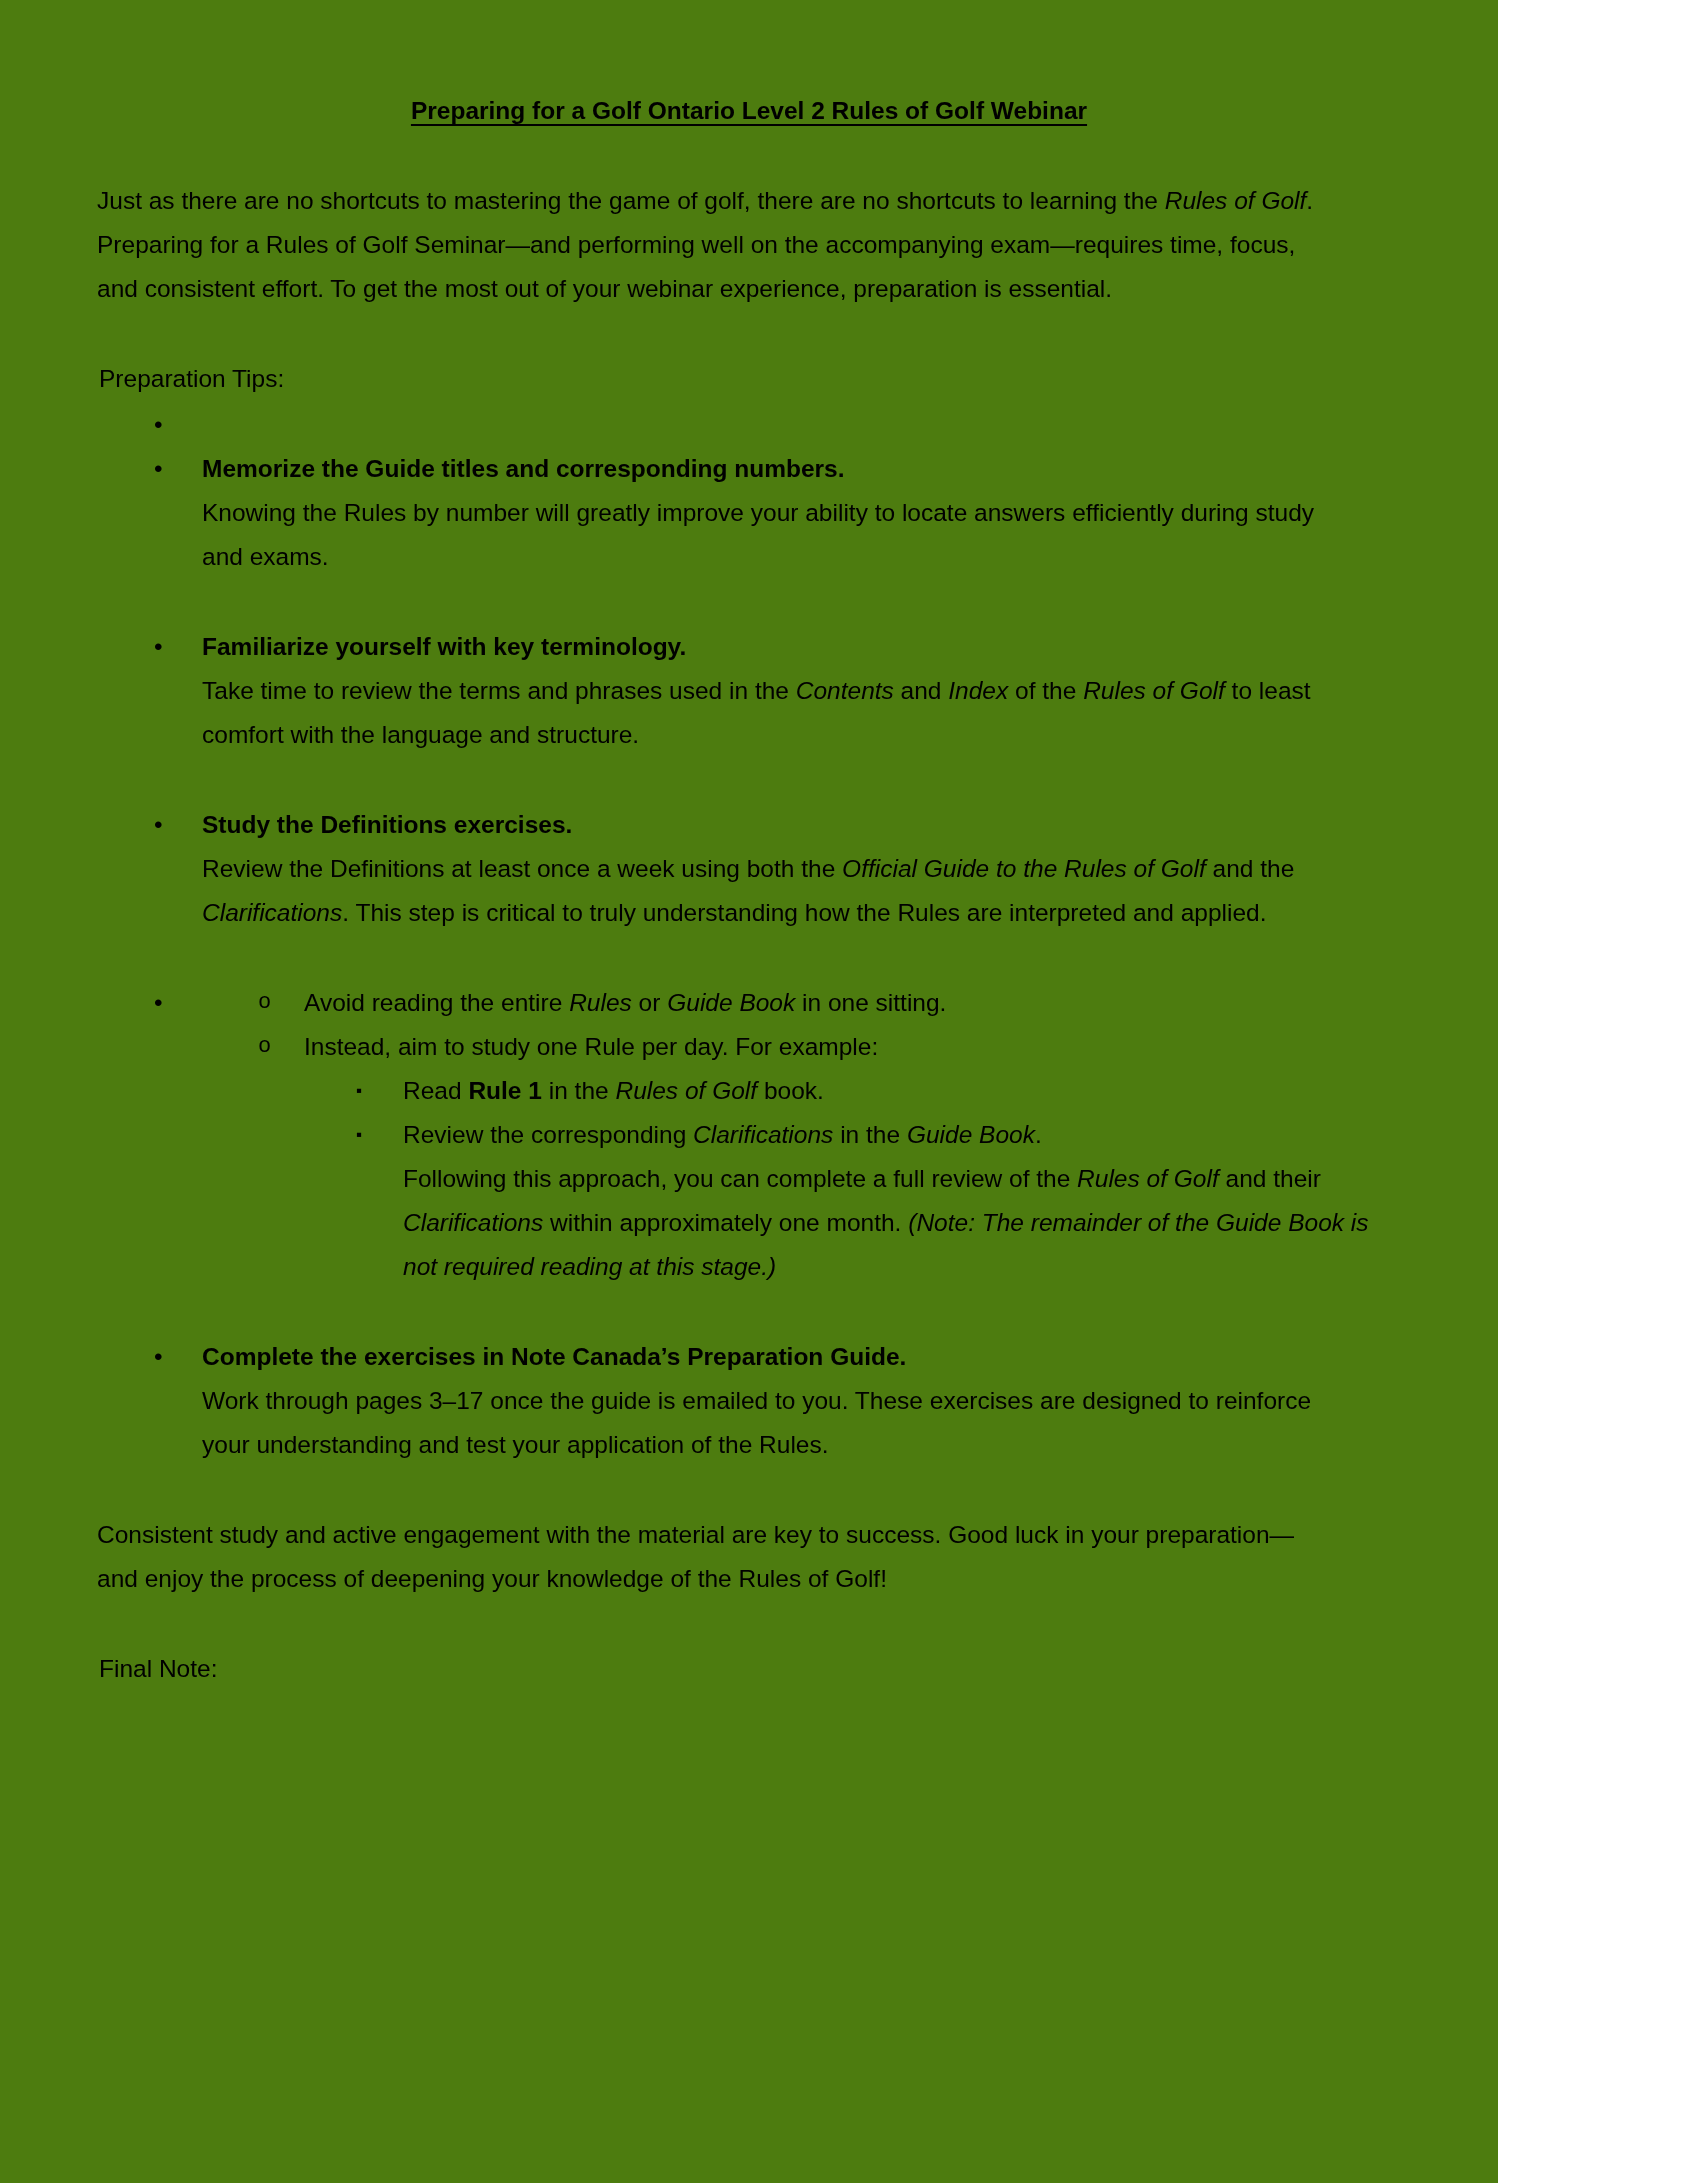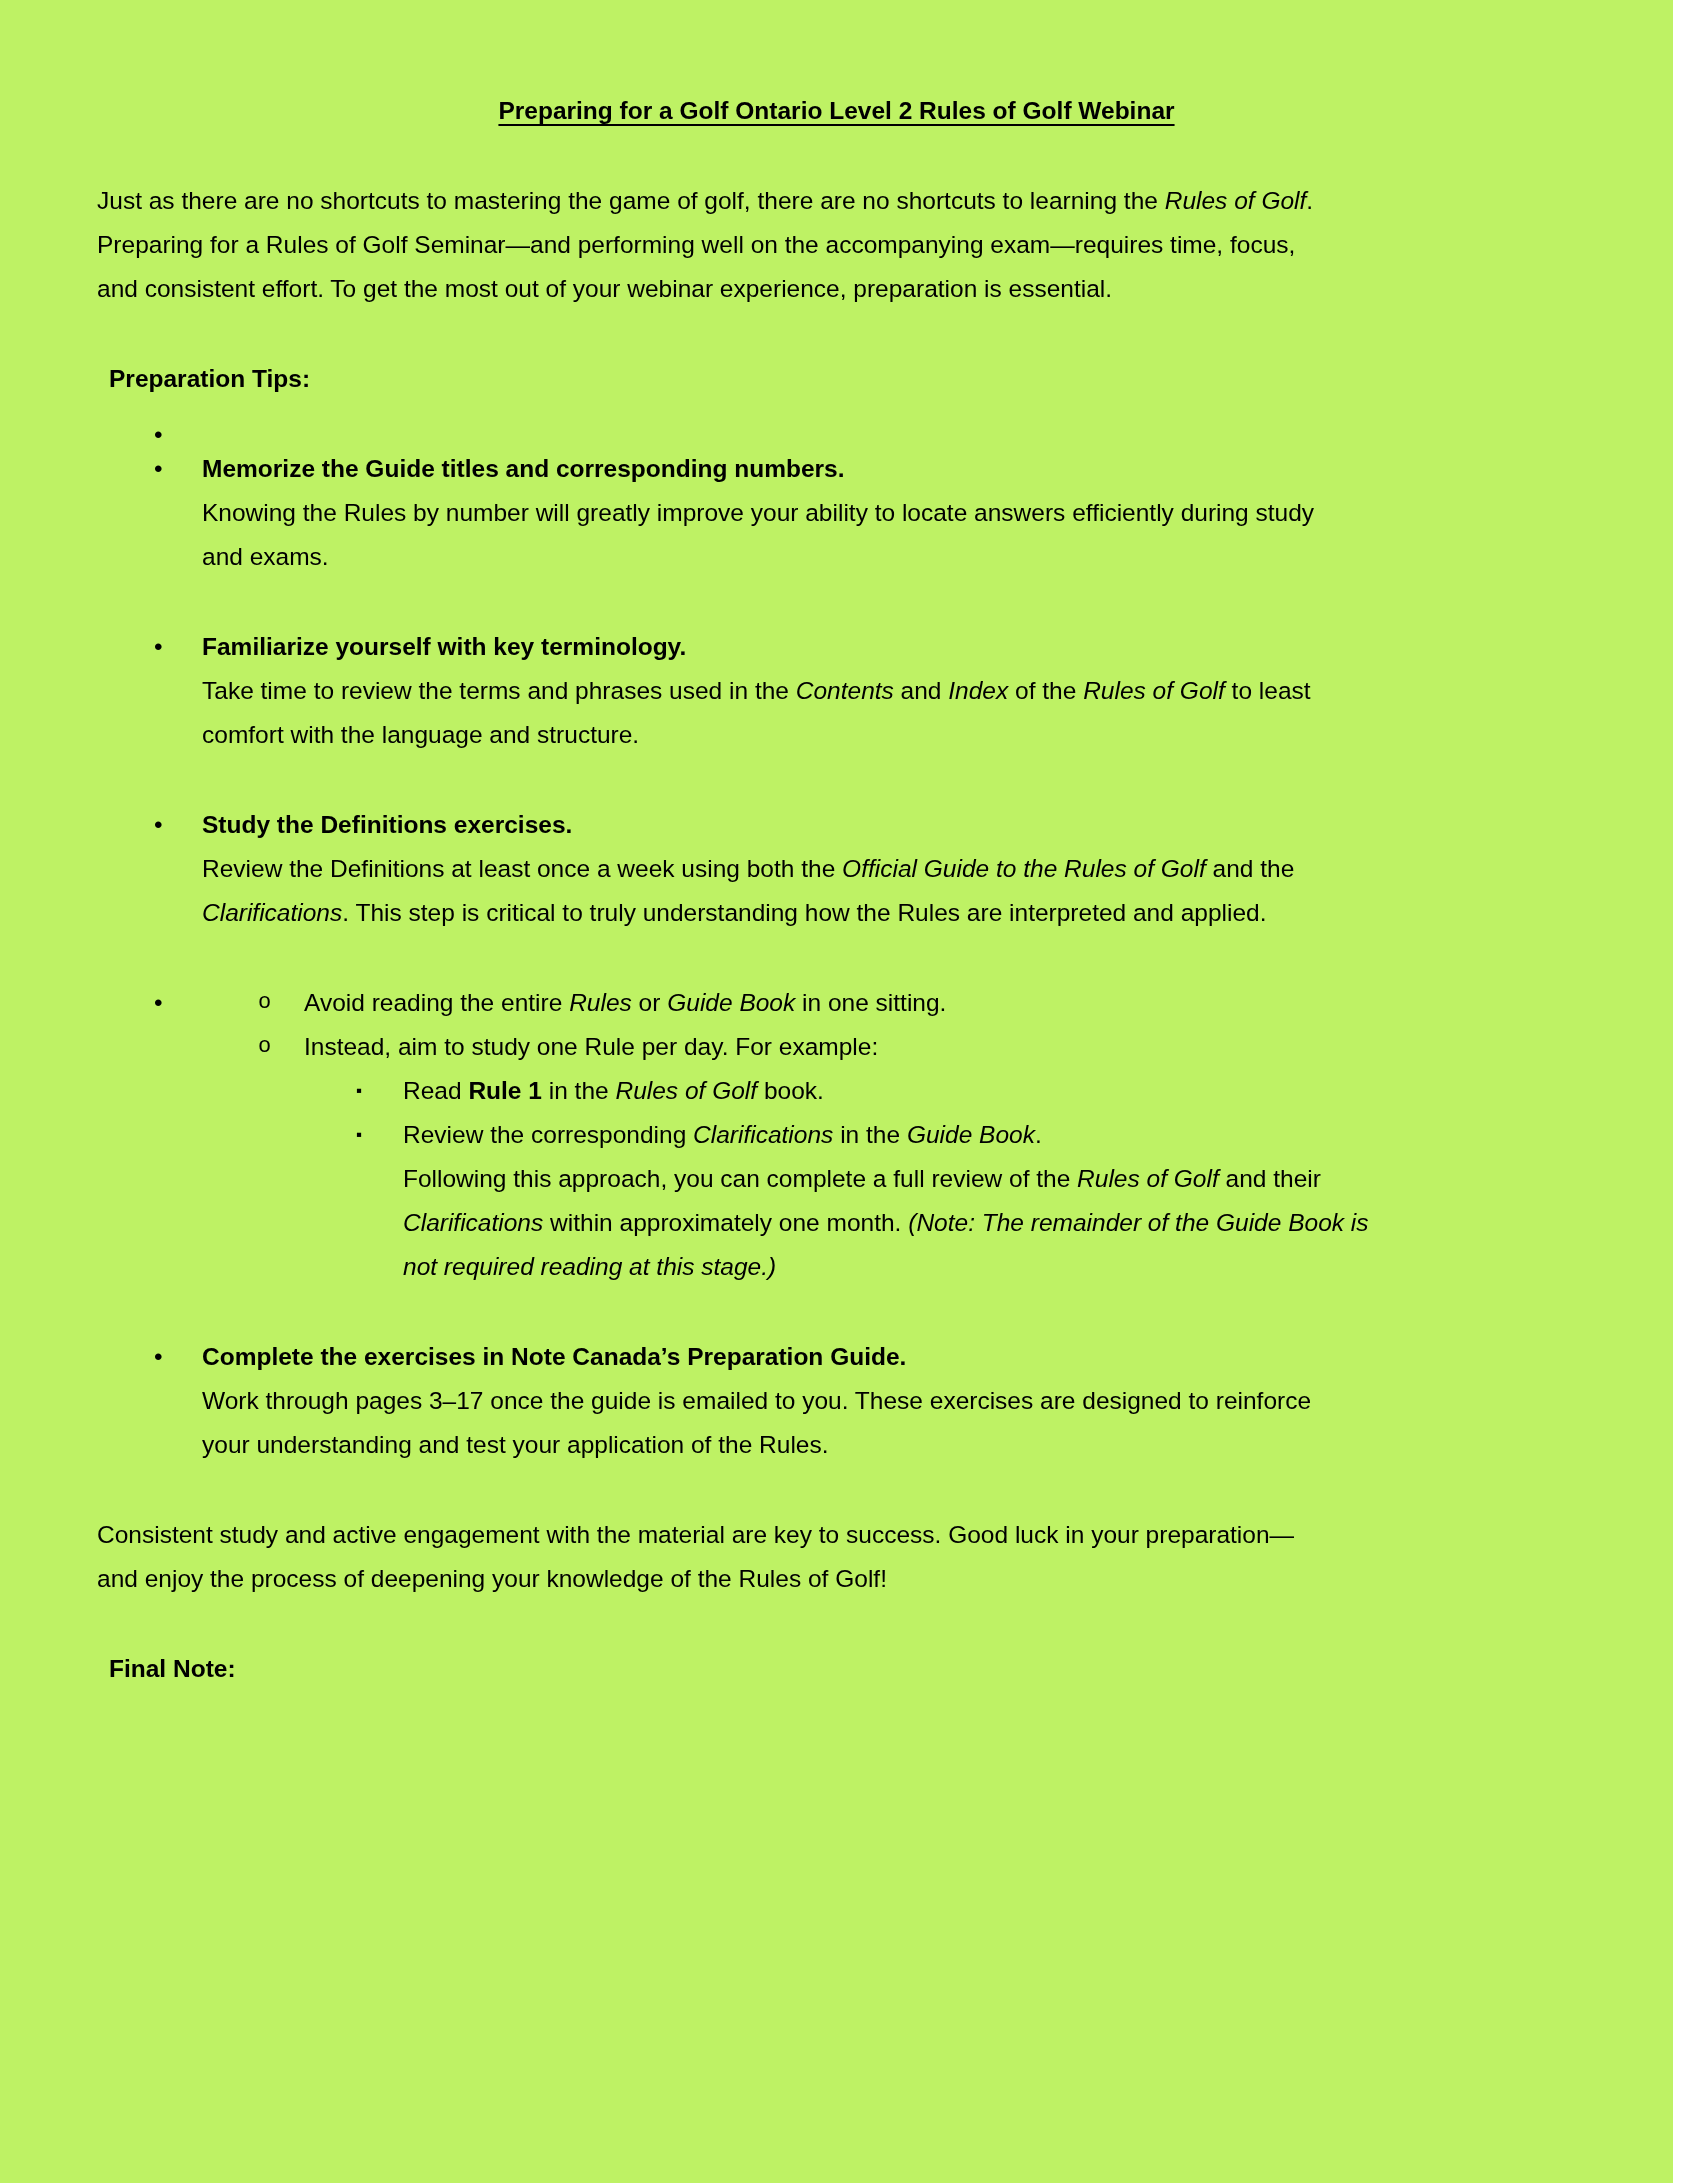--- a/index.html
+++ b/index.html
@@ -1,38 +1,38 @@
 <!DOCTYPE html>
 <html style="font-size:13.5px"><head>
 <meta charset="utf-8">
 <style>
   html, body { margin: 0; padding: 0; background: #ffffff; }
   .page {
     position: relative;
-    width: 1673px;
+    width: 1498px;
     height: 2183px;
     box-sizing: border-box;
     padding: 89px 97px 0 97px;
-    background: #bef264;
+    background: #4d7c0f;
     font-family: "Liberation Sans", sans-serif;
     font-size: 24.5px;
     line-height: 44px;
     color: #000000;
     overflow: hidden;
   }
   .title {
     margin: 0 0 46px 0;
     font-size: 24.5px;
     font-weight: bold;
     text-align: center;
     text-decoration: underline;
     text-underline-offset: 5px;
   }
   .para { margin: 0 0 46px 0; }
-  .heading { font-weight: bold; margin: 12px; }
+  .heading { font-weight: normal; margin: 2px; }
   .group { margin: 0 0 46px 0; }
   .li { position: relative; }
   .li .content { display: inline; }
   .l1 { padding-left: 105px; }
   .l2 { padding-left: 207px; }
   .l3 { padding-left: 306px; }
   .marker { position: absolute; top: 0; }
   .l1 > .marker { left: 57px; font-size: 24.5px; }
   .l2 > .marker { left: 161px; font-family: "Liberation Mono", monospace; font-size: 22px; }
   .l3 > .marker { left: 259px; font-size: 17px; }

